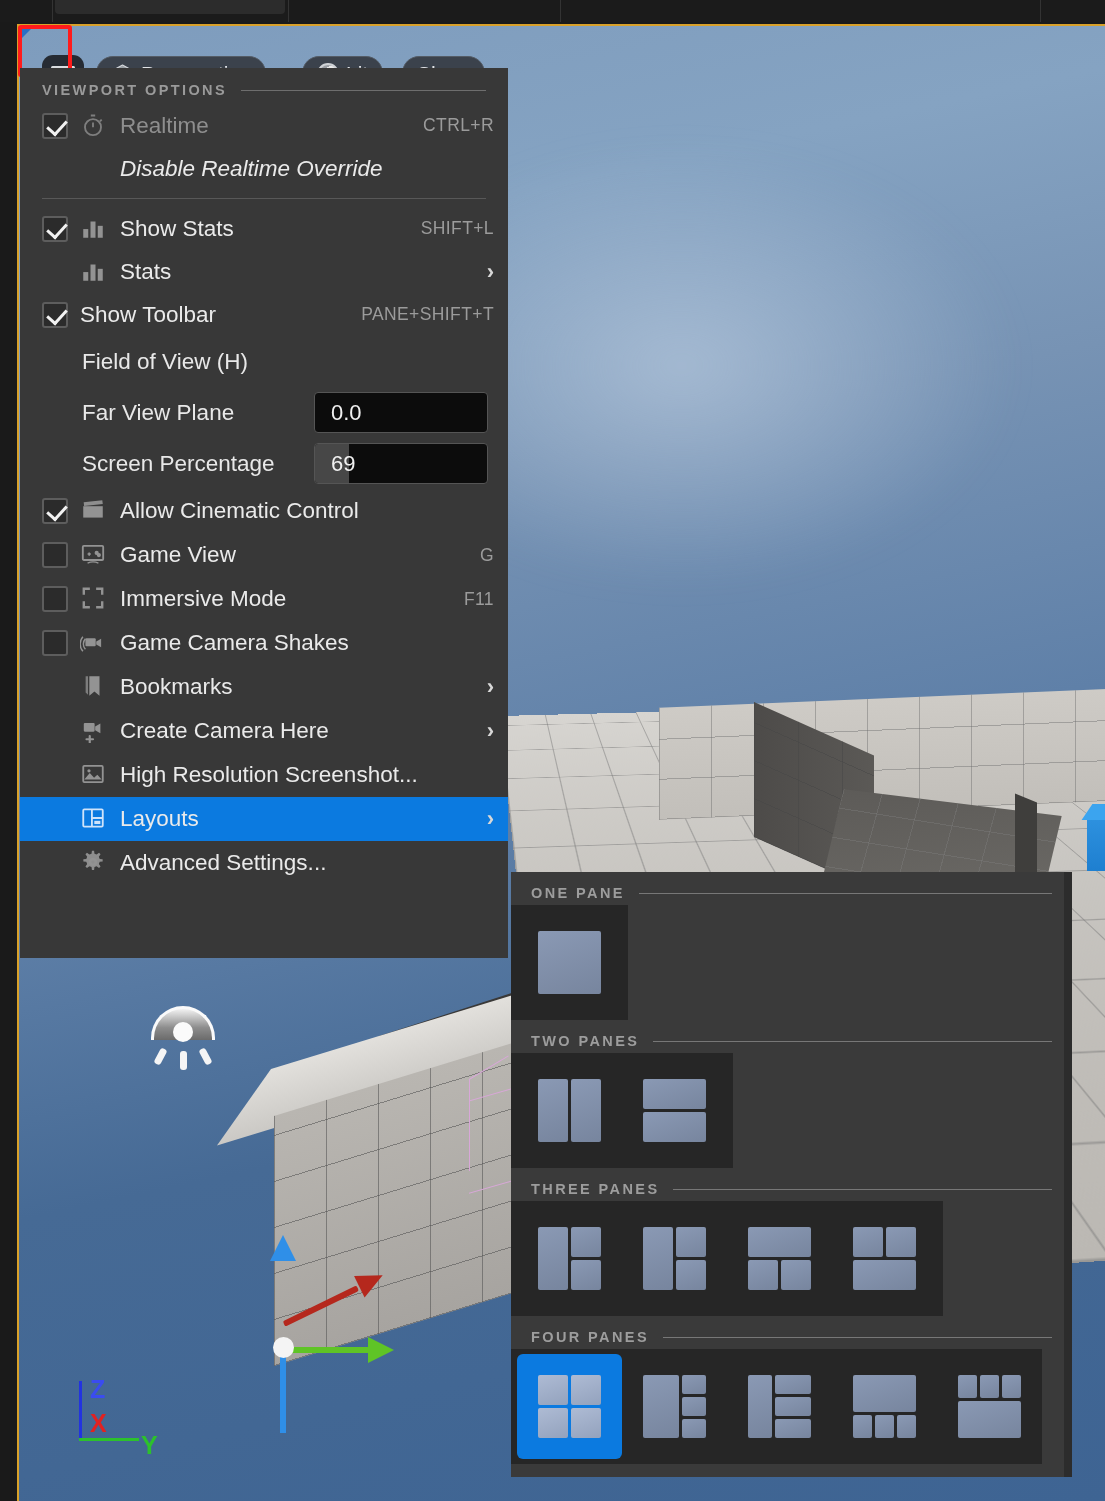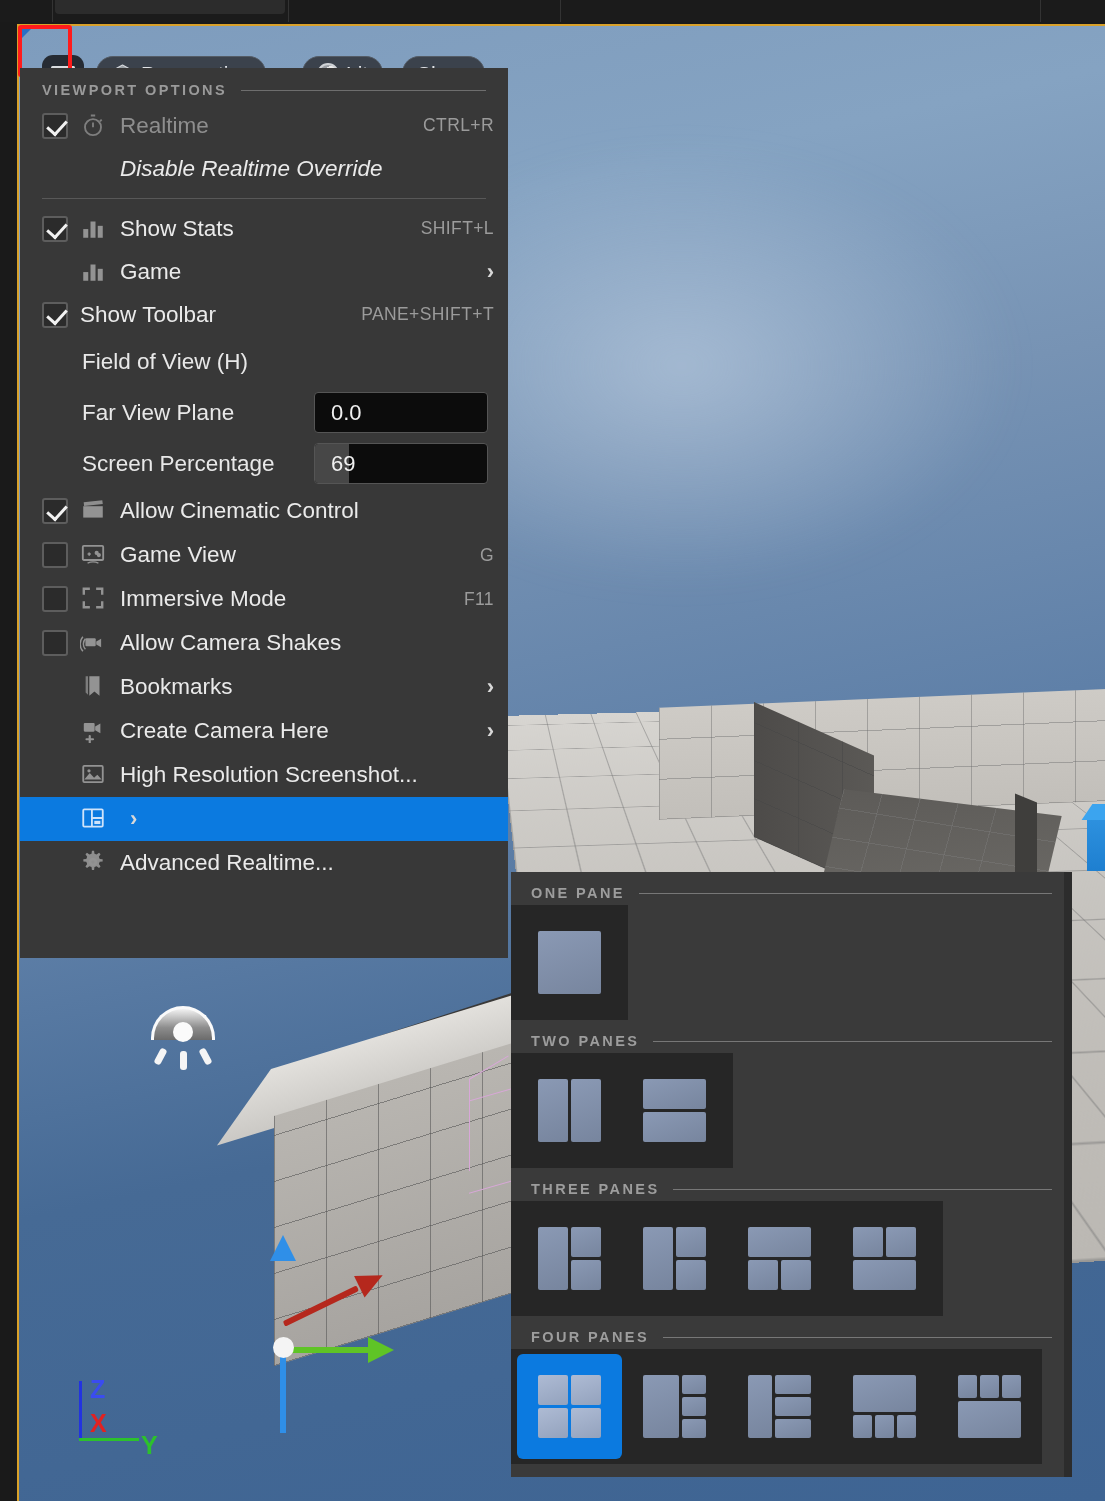--- a/index.html
+++ b/index.html
@@ -313,21 +313,21 @@
 
     <div class="mrow">
       <span class="chk blank"></span>
       <span class="ico">
         <svg viewBox="0 0 24 24" width="26" height="26" fill="#a8a8a8">
           <rect x="3" y="13" width="4.6" height="8"></rect>
             <rect x="9.7" y="6" width="4.6" height="15"></rect>
           <rect x="16.4" y="10" width="4.6" height="11"></rect>
         </svg>
       </span>
-      <span class="mlabel">Game</span>
+      <span class="mlabel">Stats</span>
       <span class="arrow">›</span>
     </div>
 
     <div class="mrow">
       <span class="chk on"></span>
       <span class="ico hide"></span>
       <span class="mlabel" style="margin-left:-40px">Show Toolbar</span>
       <span class="mkey">PANE+SHIFT+T</span>
     </div>
 
@@ -388,21 +388,21 @@
 
     <div class="mrow" style="height:44px">
       <span class="chk"></span>
       <span class="ico">
         <svg viewBox="0 0 24 24" width="26" height="26">
           <rect x="5" y="8.5" width="9.5" height="7.5" rx="1" fill="#a8a8a8"></rect>
           <path d="M15 11.5l4.5-2.6v8l-4.5-2.6z" fill="#a8a8a8"></path>
           <path d="M5 18.6a7 7 0 0 1 0-9.6M2.7 20.6a10 10 0 0 1 0-13.4" fill="none" stroke="#a8a8a8" stroke-width="1.3"></path>
         </svg>
       </span>
-      <span class="mlabel">Allow Camera Shakes</span>
+      <span class="mlabel">Game Camera Shakes</span>
     </div>
 
     <div class="mrow" style="height:44px">
       <span class="chk blank"></span>
       <span class="ico">
         <svg viewBox="0 0 24 24" width="26" height="26" fill="#a8a8a8">
           <path d="M5.2 3h2.2v17l-2.2-2z" opacity=".75"></path>
           <path d="M8.6 3h9.4v18l-4.7-4-4.7 4z"></path>
         </svg>
       </span>
@@ -437,32 +437,33 @@
 
     <div class="mrow sel" style="height:44px">
       <span class="chk blank"></span>
       <span class="ico" style="opacity:1">
         <svg viewBox="0 0 24 24" width="26" height="26" fill="none" stroke="#cfe3fa" stroke-width="1.7">
           <rect x="3" y="4" width="18" height="16" rx="1"></rect>
           <path d="M11 4v16M11 12h10"></path>
           <rect x="13.2" y="14.6" width="5.6" height="3" fill="#cfe3fa" stroke="none"></rect>
         </svg>
       </span>
+      <span class="mlabel">Layouts</span>
       <span class="arrow">›</span>
     </div>
 
     <div class="mrow" style="height:44px">
       <span class="chk blank"></span>
       <span class="ico">
         <svg viewBox="0 0 24 24" width="26" height="26" fill="#a8a8a8">
           <path d="M12 8.3A3.7 3.7 0 1 0 12 15.7 3.7 3.7 0 0 0 12 8.3zm0 2.1a1.6 1.6 0 1 1 0 3.2 1.6 1.6 0 0 1 0-3.2z"></path>
           <path d="M11 1.6h2l.35 2.7 2 .83 2.2-1.6 1.42 1.42-1.6 2.2.83 2 2.7.35v2l-2.7.35-.83 2 1.6 2.2-1.42 1.42-2.2-1.6-2 .83-.35 2.7h-2l-.35-2.7-2-.83-2.2 1.6-1.42-1.42 1.6-2.2-.83-2-2.7-.35v-2l2.7-.35.83-2-1.6-2.2 1.42-1.42 2.2 1.6 2-.83z" opacity=".95"></path>
         </svg>
       </span>
-      <span class="mlabel">Advanced Realtime...</span>
+      <span class="mlabel">Advanced Settings...</span>
     </div>
   </div>
 
   <div class="submenu">
 
     <div class="sub-hdr">
       <span>ONE PANE</span>
       <span class="rule"></span>
     </div>
     <div style="padding:0 0 0 0">

